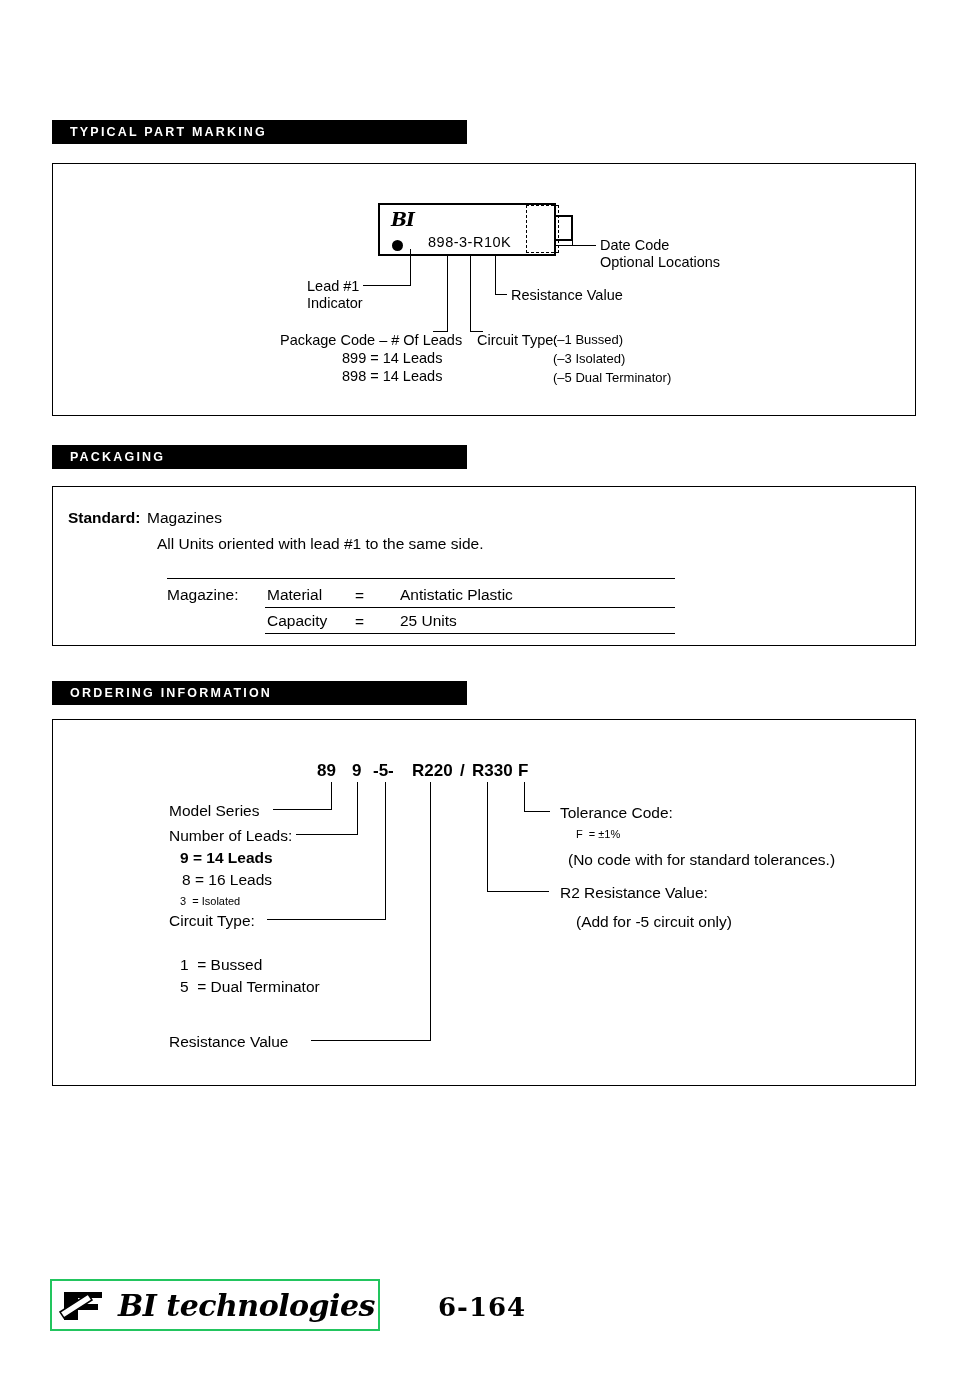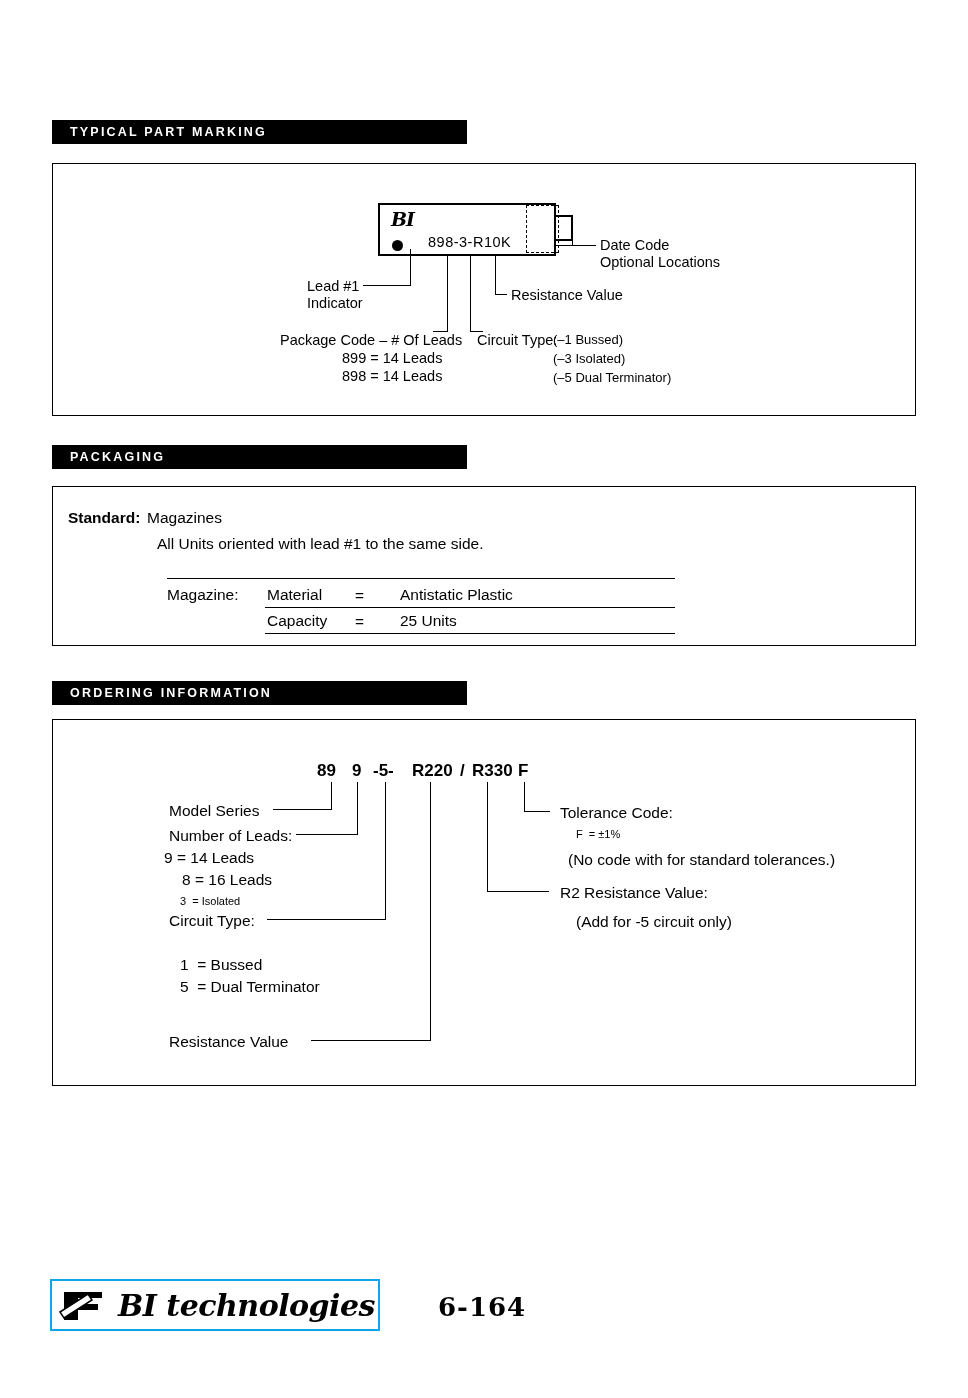--- a/index.html
+++ b/index.html
@@ -117,21 +117,21 @@
   .code-line {
     position: absolute;
     font-size: 17px;
     font-weight: bold;
     white-space: pre;
   }
 
   
   .footer-box {
     position: absolute;
-    border: 2px solid #0ea5e9;
+    border: 2px solid #22c55e;
     box-sizing: border-box;
     background: #ffffff;
     display: flex;
     align-items: center;
   }
   .footer-logo-glyph {
     width: 52px;
     height: 46px;
     margin-left: 6px;
     position: relative;
@@ -248,21 +248,21 @@
   <div class="code-line" style="left:472px; top:761px;">R330</div>
   <div class="code-line" style="left:518px; top:761px;">F</div>
 
   <div class="vline" style="left:331px; top:782px; height:28px;"></div>
   <div class="hline" style="left:273px; top:809px; width:59px;"></div>
   <div class="txt" style="left:169px; top:801px; font-size:15.5px;">Model Series</div>
 
   <div class="vline" style="left:357px; top:782px; height:53px;"></div>
   <div class="hline" style="left:296px; top:834px; width:62px;"></div>
   <div class="txt" style="left:169px; top:826px; font-size:15.5px;">Number of Leads:</div>
-  <div class="txt" style="left:164px; top:848px; font-size:15.5px;">9 = 14 Leads</div>
+  <div class="txt" style="left:180px; top:848px; font-size:15.5px;font-weight:bold;">9 = 14 Leads</div>
   <div class="txt" style="left:182px; top:870px; font-size:15.5px;">8 = 16 Leads</div>
 
   <div class="vline" style="left:385px; top:782px; height:138px;"></div>
   <div class="hline" style="left:267px; top:919px; width:119px;"></div>
   <div class="txt" style="left:169px; top:911px; font-size:15.5px;">Circuit Type:</div>
   <div class="txt" style="left:180px; top:895px; font-size:11px;">3  = Isolated</div>
   <div class="txt" style="left:180px; top:955px; font-size:15.5px;">1  = Bussed</div>
   <div class="txt" style="left:180px; top:977px; font-size:15.5px;">5  = Dual Terminator</div>
 
   <div class="vline" style="left:430px; top:782px; height:259px;"></div>

